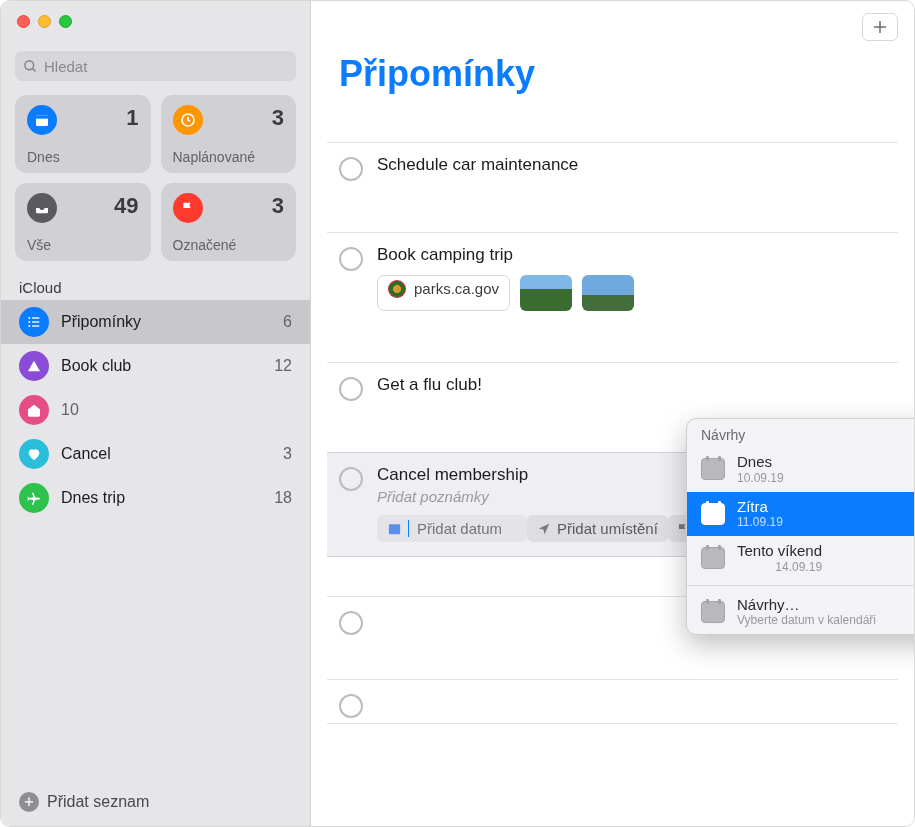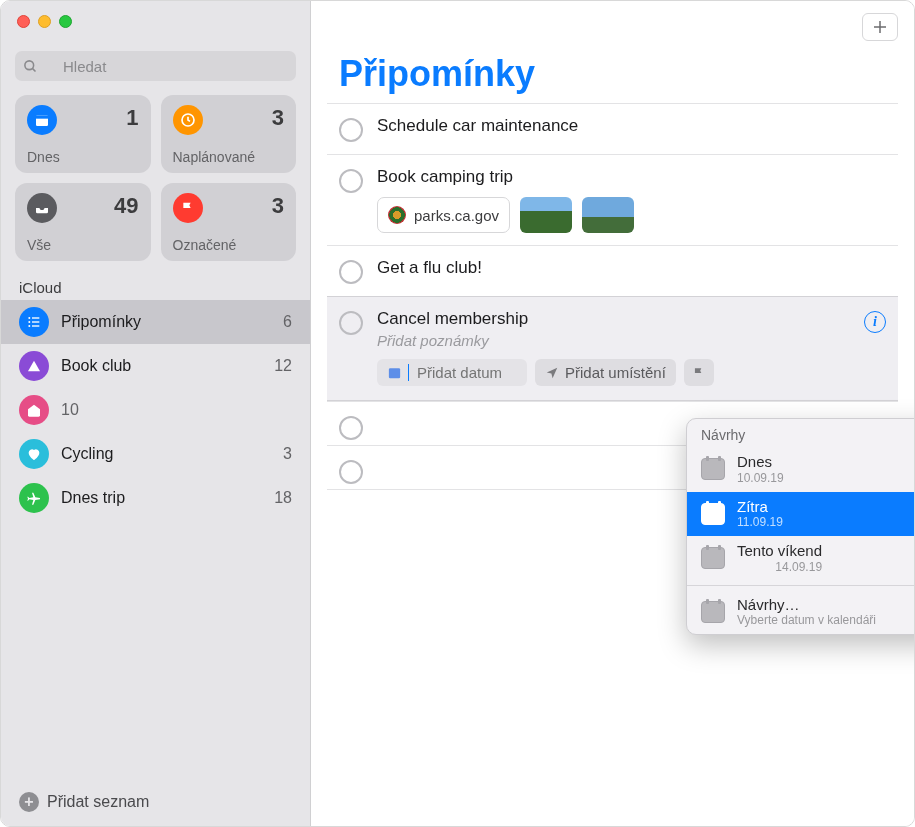--- a/index.html
+++ b/index.html
@@ -14,21 +14,21 @@
   .tl.red{background:#ff5f57;border:1px solid #e14239;}
   .tl.yellow{background:#febc2e;border:1px solid #dfa023;}
   .tl.green{background:#28c840;border:1px solid #1fa531;}
   
   .sidebar {
     width:310px; height:100%; background:#e6e5e8; display:flex; flex-direction:column;
     border-right:1px solid #d0d0d2; padding-top:44px;
   }
   .search {
     margin:6px 14px 10px; height:30px; border-radius:7px; background:#d7d6d9;
-    display:flex; align-items:center; padding:0 8px; color:#8a8a8d; font-size:15px;gap:19px;
+    display:flex; align-items:center; padding:0 8px; color:#8a8a8d; font-size:15px;
   }
   .search svg{margin-right:6px;}
   .smart-grid {
     display:grid; grid-template-columns:1fr 1fr; gap:10px; padding:4px 14px 10px;
   }
   .smart {
     background:#d1d0d4; border-radius:12px; padding:10px 12px 8px; height:78px;
     display:flex; flex-direction:column; justify-content:space-between;
   }
   .smart .top{display:flex;justify-content:space-between;align-items:flex-start;}
@@ -53,34 +53,34 @@
   .add-list{
     display:flex;align-items:center;gap:8px;padding:14px 18px;font-size:16px;color:#4a4a4d;
   }
   .add-list .plus{width:20px;height:20px;border-radius:50%;background:#8e8e92;color:#e6e5e8;display:flex;align-items:center;justify-content:center;font-weight:700;font-size:16px;line-height:1;}
   
   .main{flex:1;height:100%;background:#fff;display:flex;flex-direction:column;position:relative;}
   .toolbar{height:52px;display:flex;justify-content:flex-end;align-items:center;padding:0 16px;}
   .add-btn{width:36px;height:28px;border:1px solid #d7d7d9;border-radius:6px;background:#fff;display:flex;align-items:center;justify-content:center;color:#6b6b6e;font-size:20px;}
   .title{font-size:36px;font-weight:700;color:#0a7cff;padding:0 28px 8px;}
   .items{padding:0 16px;}
-  .item{border-top:1px solid #e3e3e5;padding:12px 12px 12px 12px;display:flex;gap:14px;align-items:flex-start;position:relative;}
+  .item{border-top:1px solid #e3e3e5;padding:12px 12px 12px 12px;display:flex;gap:14px;align-items:flex-start;position:relative;margin-top:39px;}
   .item:first-child{border-top:1px solid #e3e3e5;}
   .radio{width:24px;height:24px;border:2px solid #bcbcc0;border-radius:50%;flex-shrink:0;margin-top:2px;}
   .item-body{flex:1;}
   .item-title{font-size:17px;color:#1c1c1e;}
   .chips{display:flex;gap:10px;margin-top:10px;}
-  .link-chip{display:flex;align-items:center;gap:8px;border:1px solid #d7d7d9;border-radius:7px;padding:4px 10px;font-size:15px;color:#3c3c3e;background:#fff;}
+  .link-chip{display:flex;align-items:flex-start;gap:8px;border:1px solid #d7d7d9;border-radius:7px;padding:4px 10px;font-size:15px;color:#3c3c3e;background:#fff;}
   .link-chip .fav{width:18px;height:18px;border-radius:50%;background:radial-gradient(circle,#d79a2a 30%,#2a6e2a 31% 60%,#b33 61%);}
   .thumb{width:52px;height:36px;border-radius:6px;}
   .thumb.a{background:linear-gradient(#7fb7e8 40%,#3a6b2f 40%);}
   .thumb.b{background:linear-gradient(#6fa9dd 55%,#436d3a 55%);}
   .item.editing{background:#efeef2;border-top-color:#d3d2d6;border-bottom:1px solid #d3d2d6;padding-bottom:14px;}
   .notes-ph{color:#9a9a9e;font-size:15px;margin-top:3px;font-style:italic;}
-  .edit-row{display:flex;gap:8px;margin-top:10px;}
+  .edit-row{display:flex;gap:0;margin-top:10px;}
   .pill{display:flex;align-items:center;gap:6px;background:#dedde1;border-radius:6px;padding:5px 10px;font-size:15px;color:#5a5a5d;}
   .pill.date{background:#e4e3e7;}
   .pill svg{flex-shrink:0;}
   .date-input{border:none;background:transparent;font-size:15px;color:#5a5a5d;outline:none;width:100px;}
   .cursor{display:inline-block;width:1px;height:17px;background:#0a7cff;vertical-align:middle;margin-right:2px;}
   .info{position:absolute;right:12px;top:14px;width:22px;height:22px;border:1.8px solid #0a7cff;border-radius:50%;color:#0a7cff;display:flex;align-items:center;justify-content:center;font-family:Georgia,serif;font-style:italic;font-size:14px;font-weight:600;}
   .bottom-border{border-top:1px solid #e3e3e5;}
   
   .popover{
     position:absolute;left:375px;top:417px;width:290px;background:#f3f2f5;border:1px solid #cfced2;border-radius:10px;
@@ -200,21 +200,21 @@
             </svg>
           </div>
           <span class="cnt">10</span>
         </div>
         <div class="list-row">
           <div class="dot" style="background:#2abedb">
             <svg width="16" height="16" viewBox="0 0 24 24" fill="#fff">
               <path d="M12 21s-8-5-8-11a5 5 0 0 1 8-4 5 5 0 0 1 8 4c0 6-8 11-8 11z"></path>
             </svg>
           </div>
-          <span class="name">Cycling</span>
+          <span class="name">Cancel</span>
           <span class="cnt">3</span>
         </div>
         <div class="list-row">
           <div class="dot" style="background:#2dc24d">
             <svg width="16" height="16" viewBox="0 0 24 24" fill="#fff">
               <path d="M21 12l-7-1-3-7h-2l2 7-6 1-2-2H2l1 3-1 3h1l2-2 6 1-2 7h2l3-7 7-1z"></path>
             </svg>
           </div>
           <span class="name">Dnes trip</span>
           <span class="cnt">18</span>

